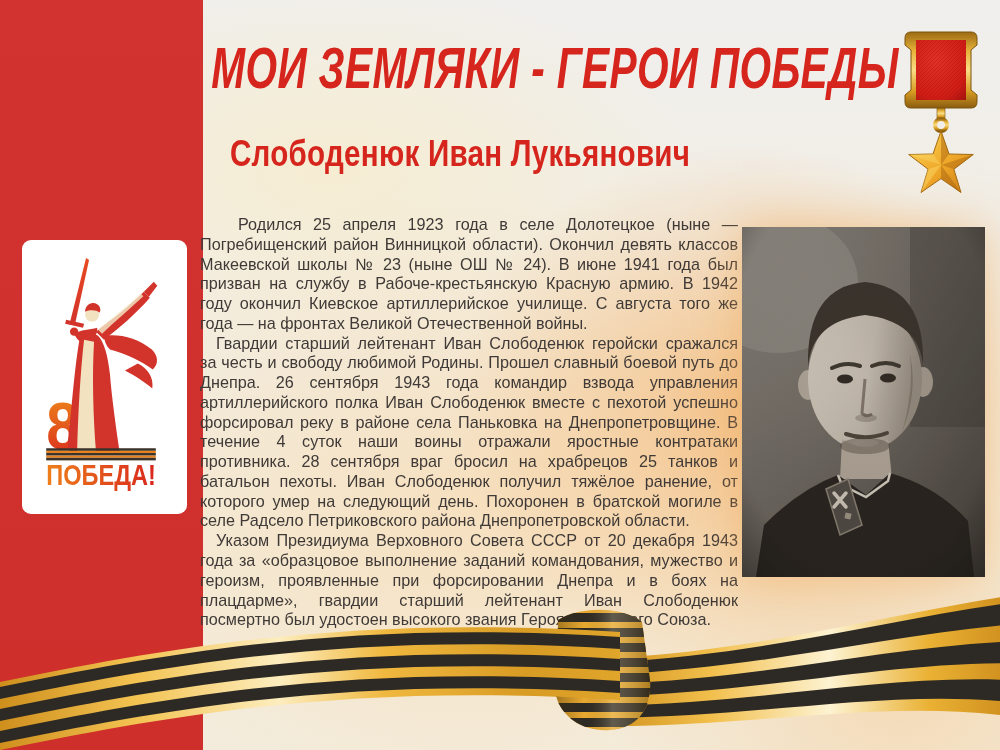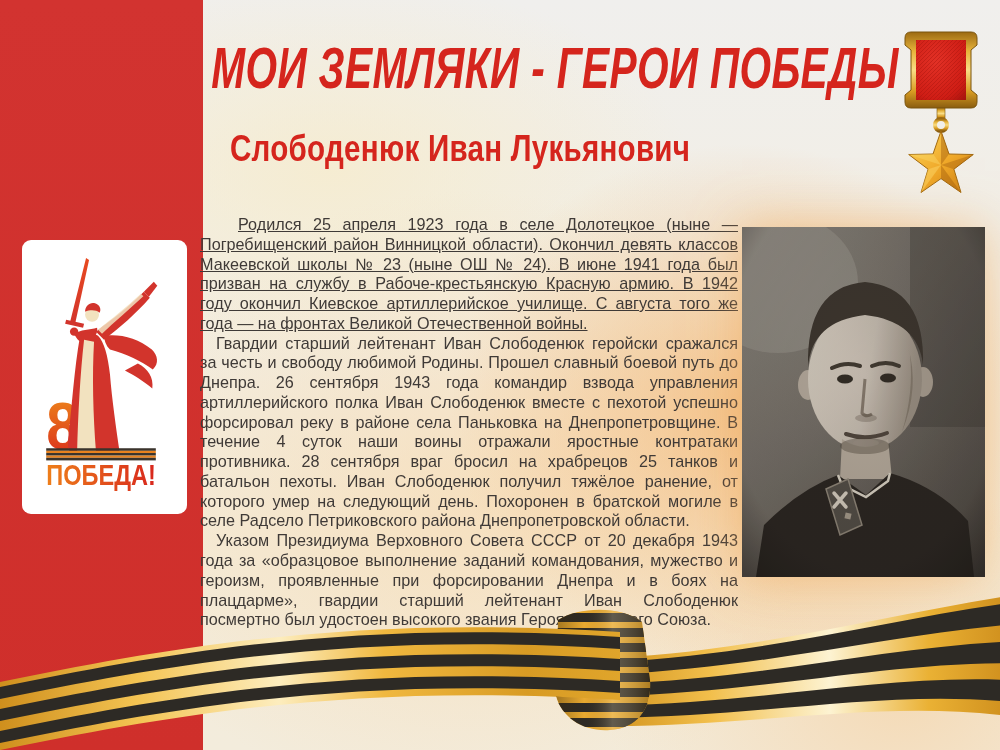--- a/index.html
+++ b/index.html
@@ -23,32 +23,32 @@
   }
   .logo-card svg{position:absolute;left:0;top:0;}
   .title-wrap{
     position:absolute;left:205px;top:36px;width:700px;height:64px;
     display:flex;align-items:center;justify-content:center;font-style:italic;
   }
   .title-text{
     font-size:58px;font-weight:700;color:#d5251d;white-space:nowrap;
     transform:scaleX(.70);letter-spacing:.5px;line-height:1;
   }
-  .subtitle-wrap{position:absolute;left:230px;top:130px;height:46px;display:flex;align-items:flex-start;}
+  .subtitle-wrap{position:absolute;left:230px;top:130px;height:46px;display:flex;align-items:center;}
   .subtitle-text{
     font-size:37px;font-weight:700;color:#d5251d;white-space:nowrap;
     transform:scaleX(.80);transform-origin:left center;letter-spacing:.3px;line-height:1;
   }
   .medal{position:absolute;left:901px;top:28px;}
   .bio{
     position:absolute;left:200px;top:215px;width:538px;
     font-size:16.2px;line-height:1.22;color:#3f3a37;text-align:justify;
   }
   .bio p{margin:0;text-indent:16px;}
-  .bio p.first{text-indent:38px;text-decoration:underline;}
+  .bio p.first{text-indent:38px;}
   .photo{
     position:absolute;left:742px;top:227px;width:243px;height:350px;
     box-shadow:0 0 46px rgba(238,166,86,.55);
   }
   .ribbon{position:absolute;left:0;top:560px;width:1000px;height:190px;}
 </style>
 </head>
 <body>
 
 <div class="page">

